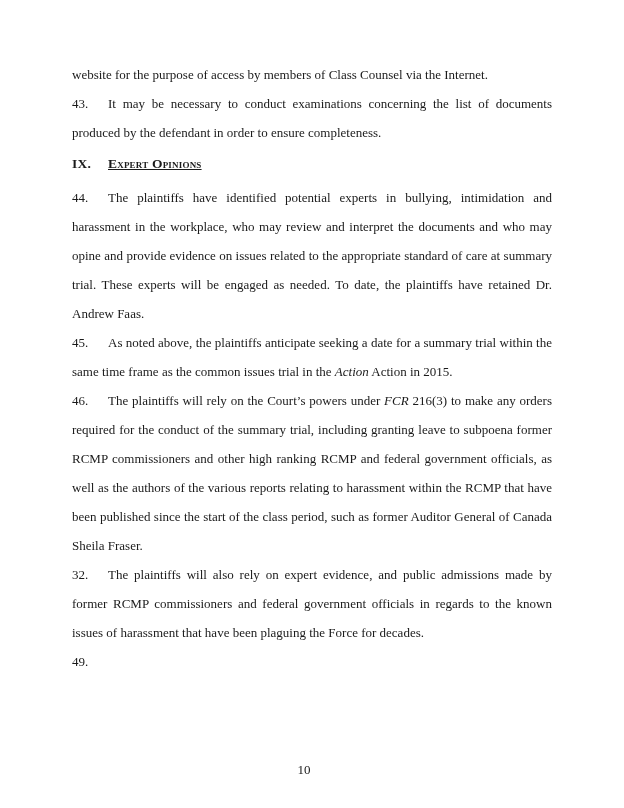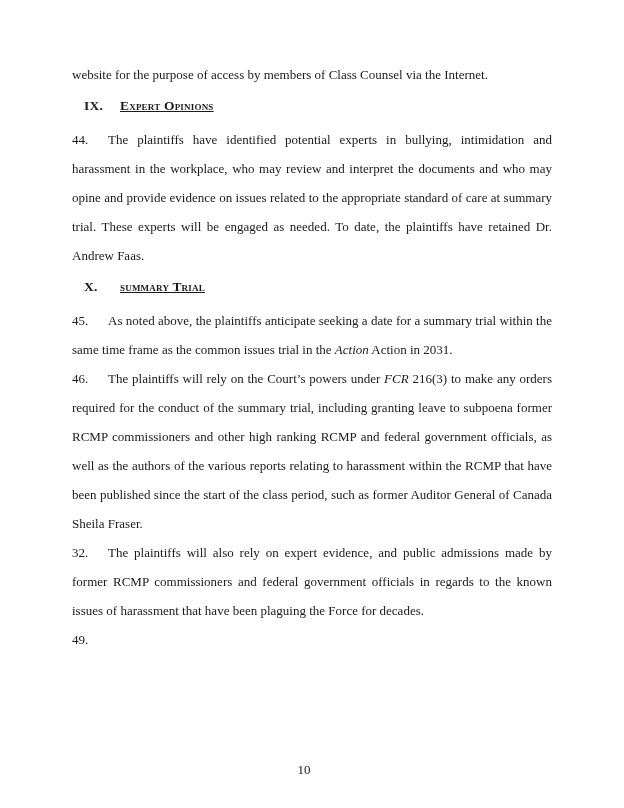--- a/index.html
+++ b/index.html
@@ -31,21 +31,21 @@
   }
   .block .num {
     display: inline-block;
     width: 36px;
     text-align: left;
   }
   .block .num.bold {
     font-weight: 700;
   }
   .block.heading {
-    margin: 2px 0 5px 12px;
+    margin: 2px 0 5px 0;
     font-weight: 700;
     font-variant: small-caps;
     letter-spacing: 0.2px;
     text-align: left;
     font-size: 13.5px;
   }
   .block.heading .runs {
     text-decoration: underline;
   }
   .italic {
@@ -60,22 +60,22 @@
     font-size: 13px;
     line-height: 16px;
   }
 </style>
 </head>
 <body>
 
 <div class="page">
   <div class="content">
       <p class="block continuation"><span class="runs"><span>website for the purpose of access by members of Class Counsel via the Internet.</span></span></p>
+      <p class="block numbered"><span class="num">43.</span><span class="runs"><span>It may be necessary to conduct examinations concerning the list of documents produced by the defendant in order to ensure completeness.</span></span></p>
       <p class="block heading"><span class="num">IX.</span><span class="runs"><span>Expert Opinions</span></span></p>
       <p class="block numbered"><span class="num">44.</span><span class="runs"><span>The plaintiffs have identified potential experts in bullying, intimidation and harassment in the workplace, who may review and interpret the documents and who may opine and provide evidence on issues related to the appropriate standard of care at summary trial. These experts will be engaged as needed. To date, the plaintiffs have retained Dr. Andrew Faas.</span></span></p>
-      <p class="block heading"><span class="num">X.</span><span class="runs"><span>summary Trial</span></span></p>
-      <p class="block numbered"><span class="num">45.</span><span class="runs"><span>As noted above, the plaintiffs anticipate seeking a date for a summary trial within the same time frame as the common issues trial in the </span><span class="italic">Action</span><span> Action in 2031.</span></span></p>
+      <p class="block numbered"><span class="num">45.</span><span class="runs"><span>As noted above, the plaintiffs anticipate seeking a date for a summary trial within the same time frame as the common issues trial in the </span><span class="italic">Action</span><span> Action in 2015.</span></span></p>
       <p class="block numbered"><span class="num">46.</span><span class="runs"><span>The plaintiffs will rely on the Court’s powers under </span><span class="italic">FCR</span><span> 216(3) to make any orders required for the conduct of the summary trial, including granting leave to subpoena former RCMP commissioners and other high ranking RCMP and federal government officials, as well as the authors of the various reports relating to harassment within the RCMP that have been published since the start of the class period, such as former Auditor General of Canada Sheila Fraser.</span></span></p>
       <p class="block numbered"><span class="num">32.</span><span class="runs"><span>The plaintiffs will also rely on expert evidence, and public admissions made by former RCMP commissioners and federal government officials in regards to the known issues of harassment that have been plaguing the Force for decades.</span></span></p>
       <p class="block numbered"><span class="num">49.</span></p>
     </div>
   <div class="footer-pageno">10</div>
 </div>
 
 </body></html>

